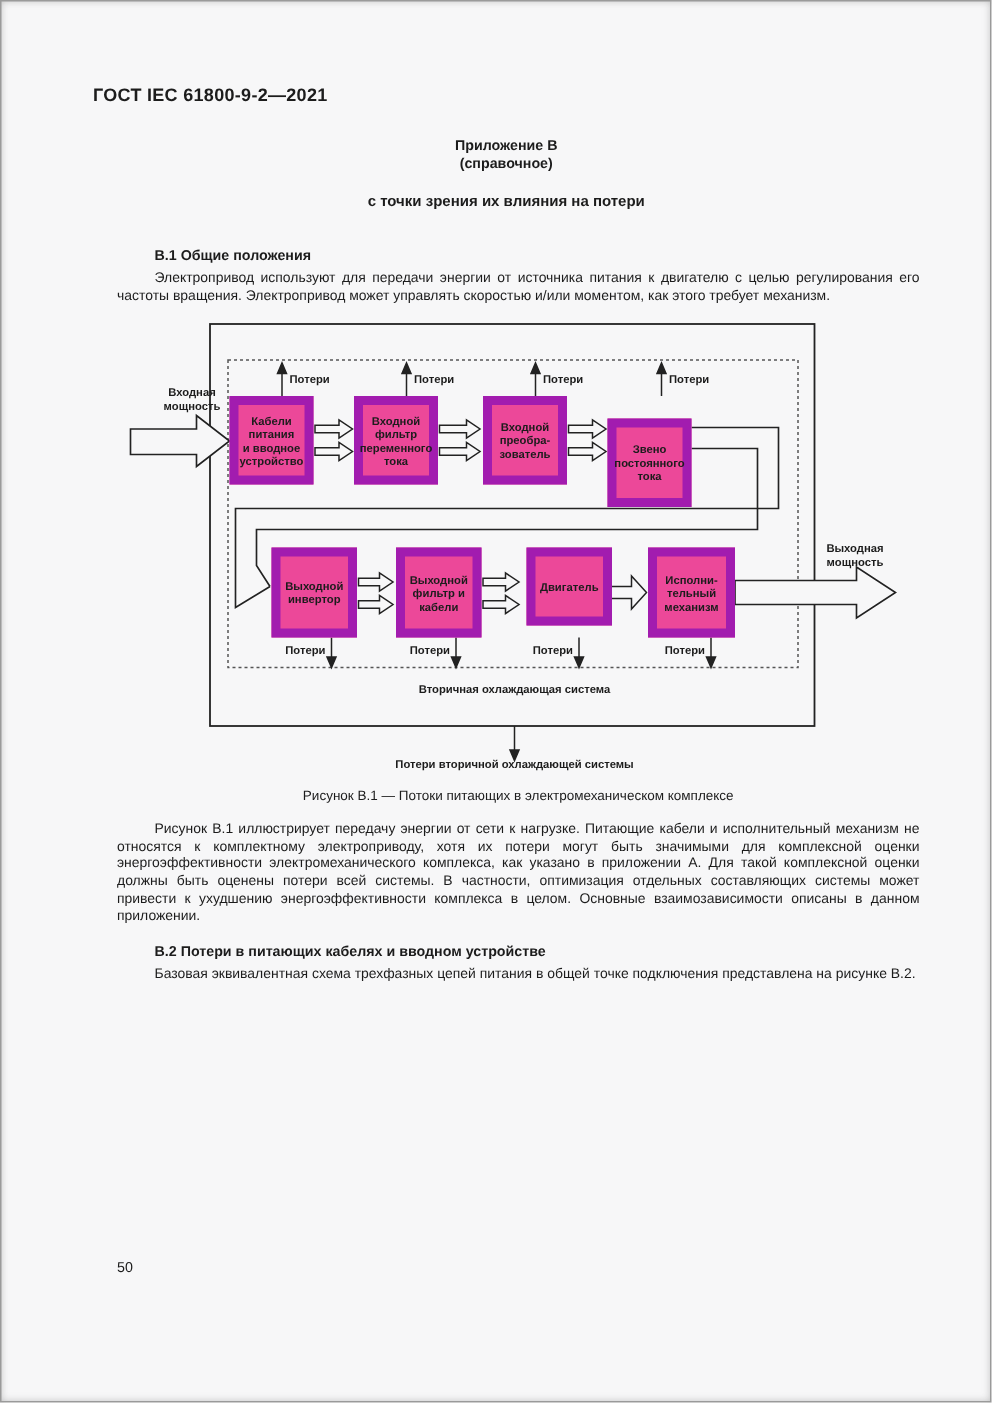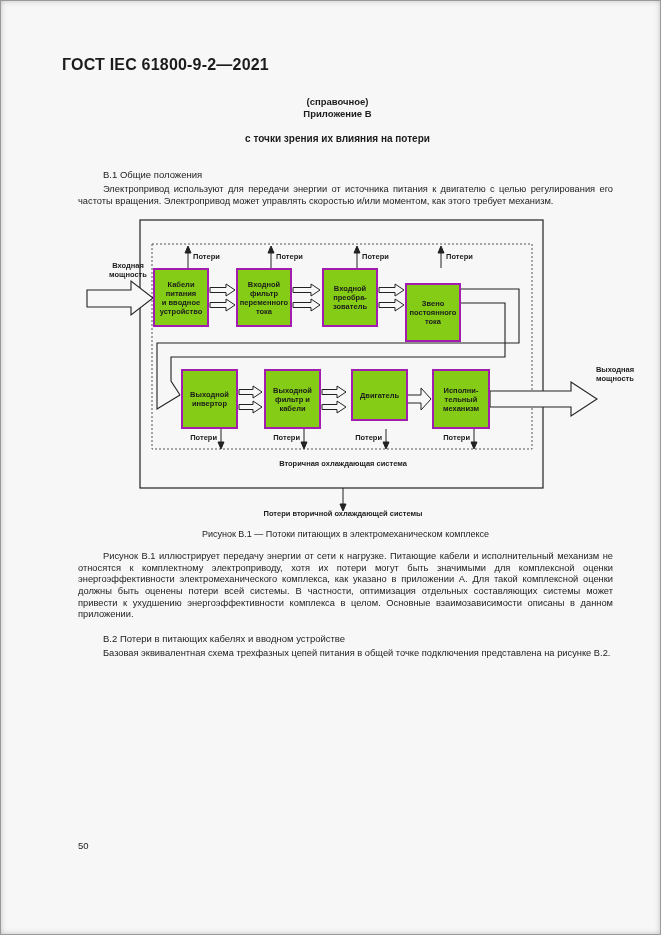--- a/index.html
+++ b/index.html
@@ -8,52 +8,52 @@
     width:661px;height:935px;
     margin:0 auto;
     background:#f7f7f8;
     box-shadow: inset 0 0 0 1px #9a9a9a, inset 0 0 6px rgba(120,120,120,.55);
     font-family:"Liberation Sans", sans-serif;
     color:#1c1c1c;
     box-sizing:border-box;
     padding:56px 48px 0 62px;
     overflow:hidden;
   }
-  .runhead{font-size:16px;font-weight:bold;letter-spacing:.2px;}
+  .runhead{font-size:12px;font-weight:bold;letter-spacing:.2px;}
   .annex{margin-top:22px;text-align:center;font-size:9.5px;font-weight:bold;line-height:12px;}
   .doctitle{margin-top:12px;text-align:center;font-size:10px;font-weight:bold;line-height:13px;}
   .content{margin-left:16px;}
-  .h-sect{margin:24px 0 4px 0;font-size:9.5px;font-weight:normal;text-indent:25px;}
+  .h-sect{margin:24px 0 4px 0;font-size:9.5px;font-weight:bold;text-indent:25px;}
   .para{margin:4px 0 0 0;font-size:9.3px;line-height:11.6px;text-align:justify;text-indent:25px;}
 
   
   .fig-wrap{position:relative;width:520px;height:300px;margin:12px 0 0 7px;}
   .fig-svg{position:absolute;left:0;top:0;}
   .fbox{
     position:absolute;box-sizing:border-box;
-    border:2px solid #a21caf;background:#84cc16;
+    border:6px solid #a21caf;background:#ec4899;
     display:flex;align-items:center;justify-content:center;
     text-align:center;font-size:7.5px;font-weight:bold;line-height:9px;
     white-space:pre-line;
   }
   .flabel{position:absolute;font-size:7.5px;font-weight:bold;line-height:9px;white-space:pre-line;}
   .fcenter{text-align:center;}
   .caption{margin-top:10px;text-align:center;font-size:9px;}
   .pagenum{position:absolute;left:78px;top:840px;font-size:9.5px;}
 </style>
 </head>
 <body>
 
 <div class="page">
 
   <div class="runhead">ГОСТ IEC 61800-9-2—2021</div>
 
   <div class="annex">
+    <div>Приложение В</div>
     <div>(справочное)</div>
-    <div>Приложение В</div>
   </div>
 
   <div class="doctitle">
     <div>с точки зрения их влияния на потери</div>
   </div>
 
   <div class="content">
 
     <div class="h-sect">В.1 Общие положения</div>
     <p class="para">Электропривод используют для передачи энергии от источника питания к двигателю с целью регулирования его частоты вращения. Электропривод может управлять скоростью и/или моментом, как этого требует механизм.</p>
@@ -139,21 +139,21 @@
       <div class="fbox" style="left:179px;top:150px;width:57px;height:60px;">Выходной
 фильтр и
 кабели</div>
       <div class="fbox" style="left:266px;top:150px;width:57px;height:52px;">Двигатель</div>
       <div class="fbox" style="left:347px;top:150px;width:58px;height:60px;">Исполни-
 тельный
 механизм</div>
 
       <div class="flabel fcenter" style="left:16px;top:42px;width:54px;">Входная
 мощность</div>
-      <div class="flabel fcenter" style="left:485px;top:146px;width:58px;padding-left:16px;">Выходная
+      <div class="flabel fcenter" style="left:440px;top:146px;width:58px;padding-left:16px;">Выходная
 мощность</div>
 
       <div class="flabel" style="left:108px;top:33px;">Потери</div>
       <div class="flabel" style="left:191px;top:33px;">Потери</div>
       <div class="flabel" style="left:277px;top:33px;">Потери</div>
       <div class="flabel" style="left:361px;top:33px;">Потери</div>
 
       <div class="flabel" style="left:98px;top:214px;width:34px;text-align:right;">Потери</div>
       <div class="flabel" style="left:181px;top:214px;width:34px;text-align:right;">Потери</div>
       <div class="flabel" style="left:263px;top:214px;width:34px;text-align:right;">Потери</div>

